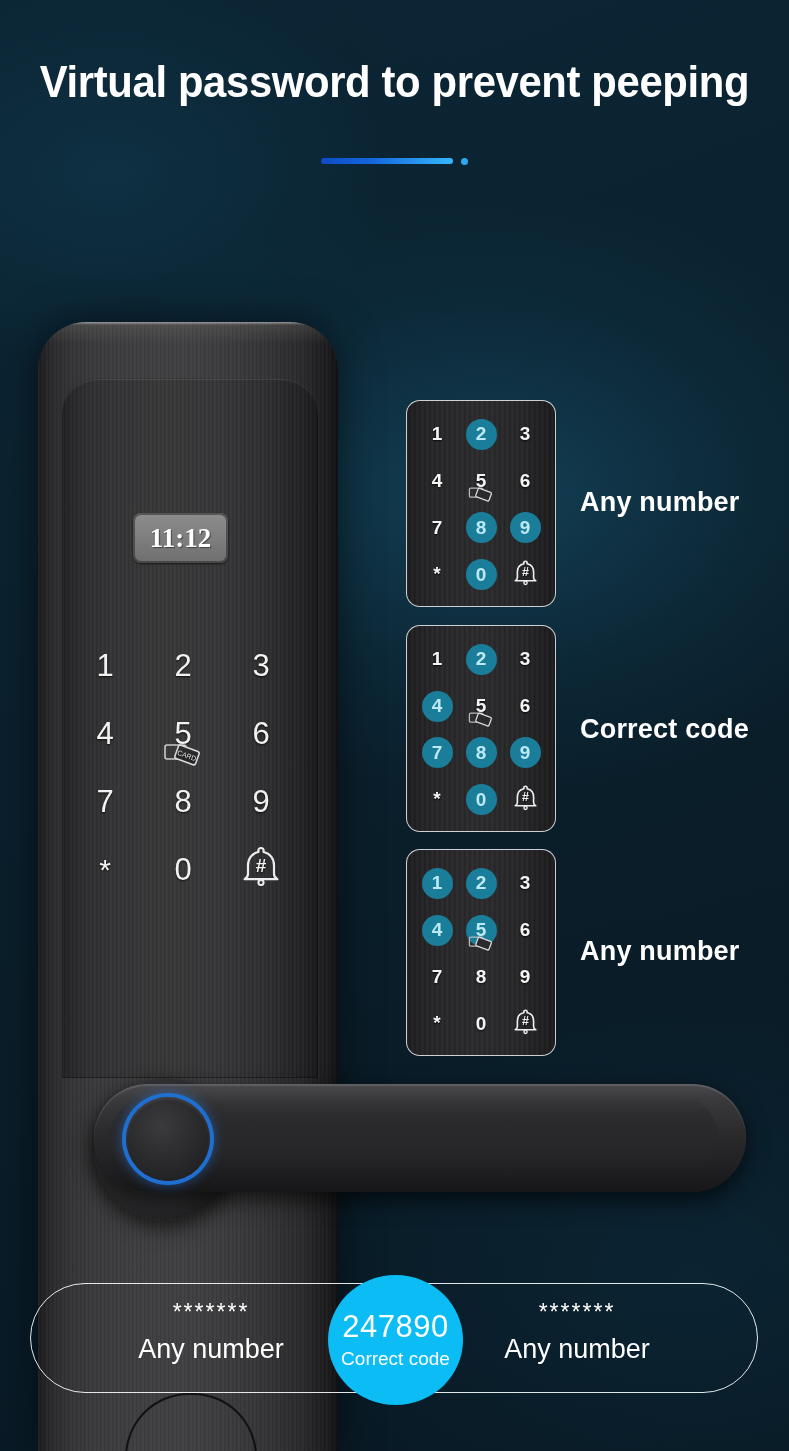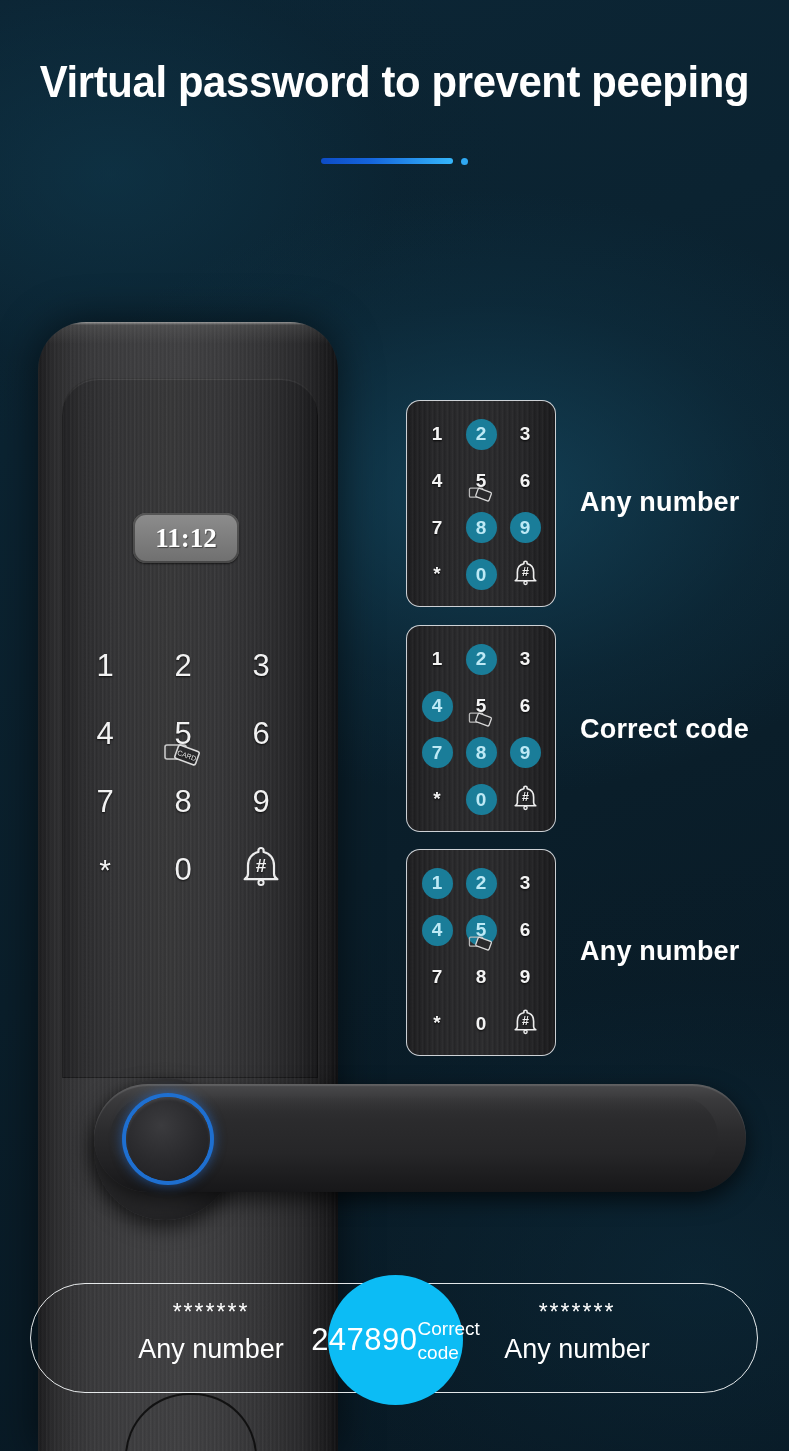--- a/index.html
+++ b/index.html
@@ -124,23 +124,23 @@
       rgba(0,0,0,0.055) 2px, rgba(0,0,0,0.055) 3px,
       rgba(255,255,255,0.02) 4px, rgba(255,255,255,0.02) 5px,
       rgba(0,0,0,0.035) 6px, rgba(0,0,0,0.035) 8px);
   }
 
   
   .lock-display {
     position: absolute;
     left: 133px;
     top: 513px;
-    width: 106px;
+    width: 95px;
     height: 50px;
-    border-radius: 13px;
+    border-radius: 8px;
     background: linear-gradient(180deg, #8d8d8d 0%, #7e7e7e 50%, #6f6f6f 100%);
     box-shadow: inset 0 0 0 2px rgba(40,40,40,0.55), 0 1px 2px rgba(0,0,0,0.6);
     display: flex;
     align-items: center;
     justify-content: center;
   }
   .lock-display-text {
     font-family: "Liberation Serif", serif;
     font-weight: 700;
     font-size: 27px;
@@ -334,21 +334,21 @@
   }
   .code-circle {
     position: absolute;
     left: 328px;
     top: 1275px;
     width: 135px;
     height: 130px;
     border-radius: 50%;
     background: #0cbcf5;
     display: flex;
-    flex-direction: row;
+    flex-direction: column;
     align-items: center;
     justify-content: center;
   }
   .code-number {
     color: #ffffff;
     font-size: 31px;
     font-weight: 400;
     letter-spacing: 0.5px;
     line-height: 36px;
   }

